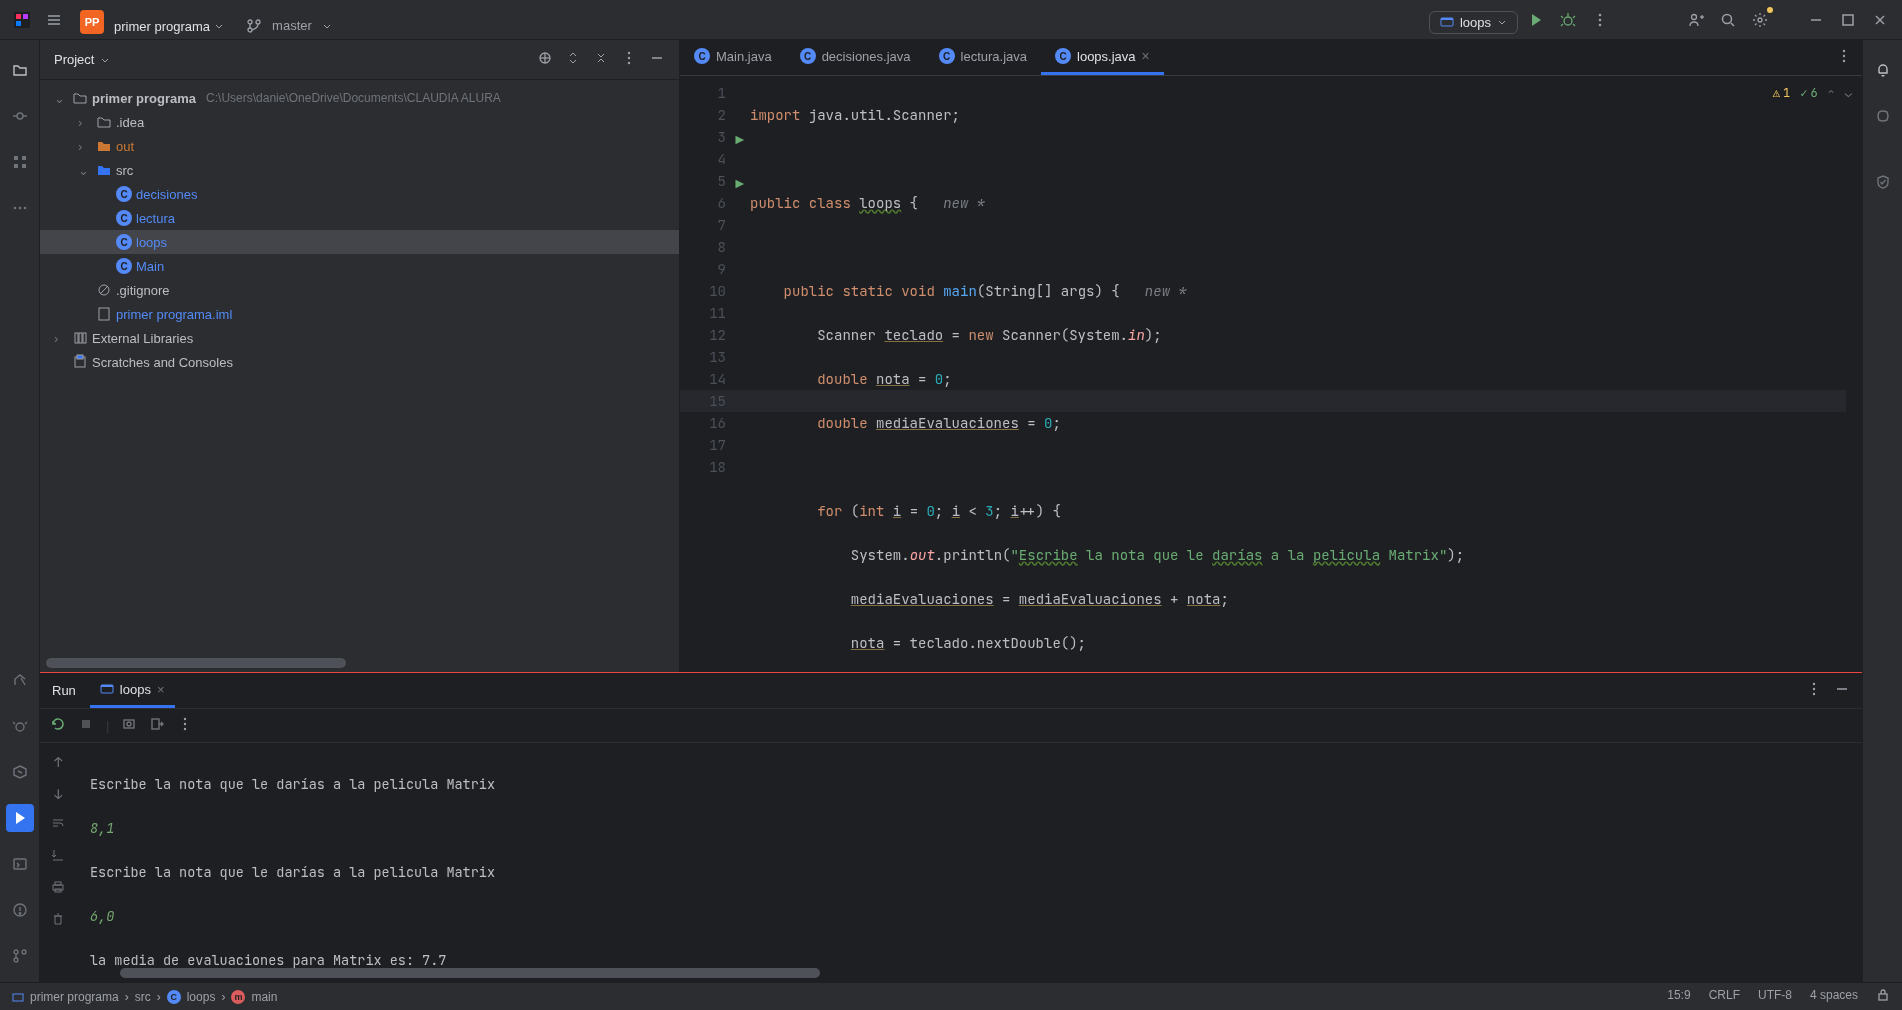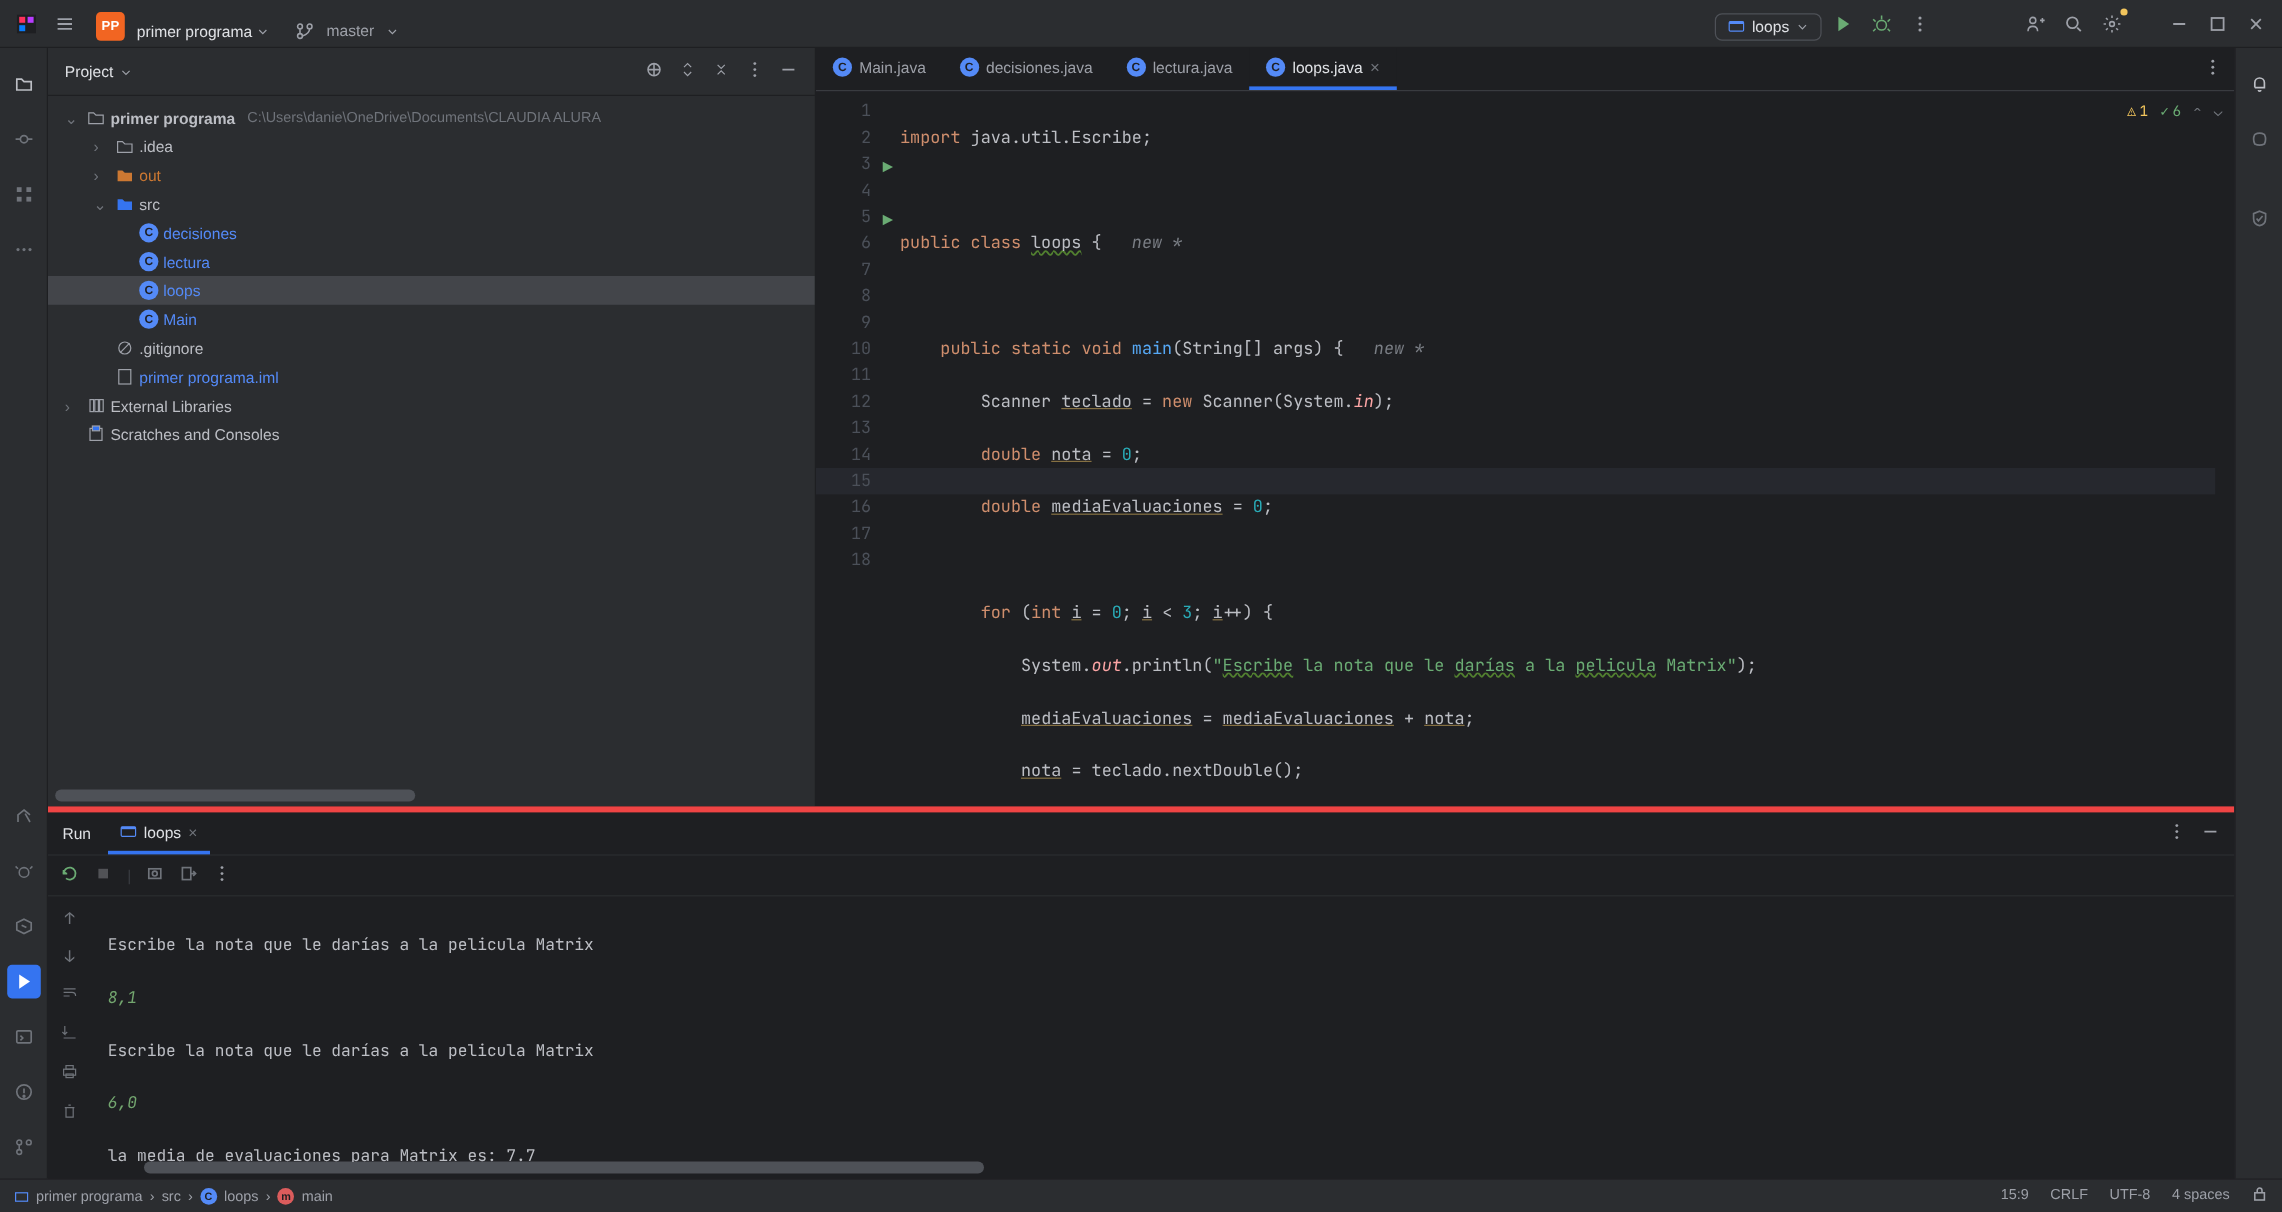--- a/index.html
+++ b/index.html
@@ -47,21 +47,21 @@
 .str { color: #6aab73; }
 .num { color: #2aacb8; }
 .fn { color: #56a8f5; }
 .typo { text-decoration: underline wavy #51802f; text-decoration-skip-ink: none; }
 .warn { text-decoration: underline; text-decoration-color: #857042; }
 .field { color: #fca5a5; font-style: italic; }
 .comment { color: #7a7e85; font-style: italic; }
 .editor-badges { position: absolute; top: 6px; right: 10px; display: flex; gap: 10px; font-size: 12px; align-items: center; z-index: 5; }
 .warn-badge { color: #f2c55c; display: flex; gap: 3px; align-items: center; }
 .ok-badge { color: #6aab73; display: flex; gap: 3px; align-items: center; }
-.run-panel { height: 310px; background: #1e1f22; border-top: 5px solid #ef4444; display: flex; flex-direction: column; }
+.run-panel { height: 310px; background: #1e1f22; border-top: 1px solid #ef4444; display: flex; flex-direction: column; }
 .run-header { height: 36px; display: flex; align-items: center; border-bottom: 1px solid #2b2d30; padding-left: 12px; }
 .run-header-title { color: #dfe1e5; font-weight: 500; margin-right: 14px; }
 .run-tab { display: flex; align-items: center; gap: 6px; padding: 0 10px; height: 100%; border-bottom: 3px solid #3574f0; color: #dfe1e5; font-size: 13px; }
 .run-header-right { margin-left: auto; display: flex; gap: 12px; padding-right: 12px; color: #9da0a8; }
 .run-toolbar { height: 34px; display: flex; align-items: center; padding-left: 10px; gap: 12px; color: #9da0a8; border-bottom: 1px solid #2b2d30; }
 .run-body { display: flex; flex: 1; font-family: "JetBrains Mono", Consolas, monospace; font-size: 13.5px; line-height: 22px; overflow: hidden; }
 .run-side { width: 36px; display: flex; flex-direction: column; align-items: center; gap: 10px; padding-top: 8px; color: #6f737a; }
 .run-out { flex: 1; padding: 8px 14px; color: #bcbec4; white-space: pre; overflow: auto; }
 .run-input { color: #73a66f; font-style: italic; }
 .scroll-h { position: absolute; bottom: 4px; left: 36px; height: 10px; width: 300px; background: #4e5157; border-radius: 5px; }
@@ -425,21 +425,21 @@
             <div class="ln">11</div>
             <div class="ln">12</div>
             <div class="ln">13</div>
             <div class="ln">14</div>
             <div class="ln">15</div>
             <div class="ln">16</div>
             <div class="ln">17</div>
             <div class="ln">18</div>
           </div>
           <div class="code code-content">
-<div><span class="kw">import</span><span> java.util.Escribe;</span></div>
+<div><span class="kw">import</span><span> java.util.Scanner;</span></div>
 <div> </div>
 <div><span class="kw">public class </span><span class="typo">loops</span><span> {</span>   <span class="comment">new *</span></div>
 <div> </div>
 <div>    <span class="kw">public static void </span><span class="fn">main</span><span>(String[] args) {</span>   <span class="comment">new *</span></div>
 <div>        <span>Scanner </span><span class="warn">teclado</span><span> = </span><span class="kw">new</span><span> Scanner(System.</span><span class="field">in</span><span>);</span></div>
 <div>        <span class="kw">double </span><span class="warn">nota</span><span> = </span><span class="num">0</span><span>;</span></div>
 <div>        <span class="kw">double </span><span class="warn">mediaEvaluaciones</span><span> = </span><span class="num">0</span><span>;</span></div>
 <div> </div>
 <div>        <span class="kw">for </span><span>(</span><span class="kw">int </span><span class="warn">i</span><span> = </span><span class="num">0</span><span>; </span><span class="warn">i</span><span> &lt; </span><span class="num">3</span><span>; </span><span class="warn">i</span><span>++) {</span></div>
 <div>            <span>System.</span><span class="field">out</span><span>.println(</span><span class="str">"</span><span class="str typo">Escribe</span><span class="str"> la nota que le </span><span class="str typo">darías</span><span class="str"> a la </span><span class="str typo">pelicula</span><span class="str"> Matrix"</span><span>);</span></div>

